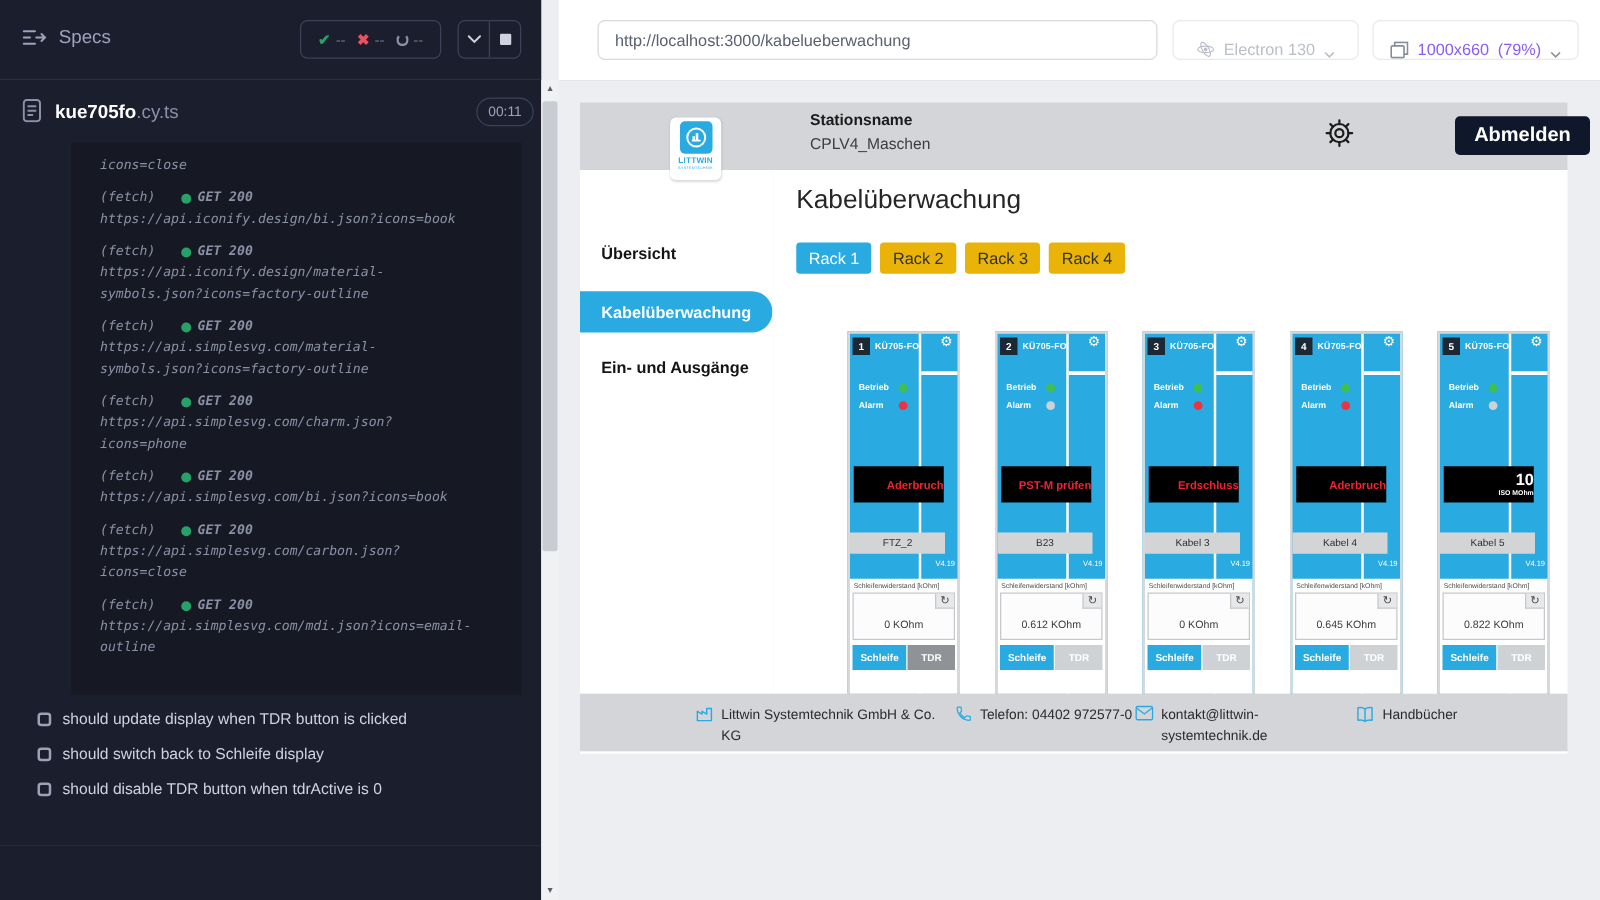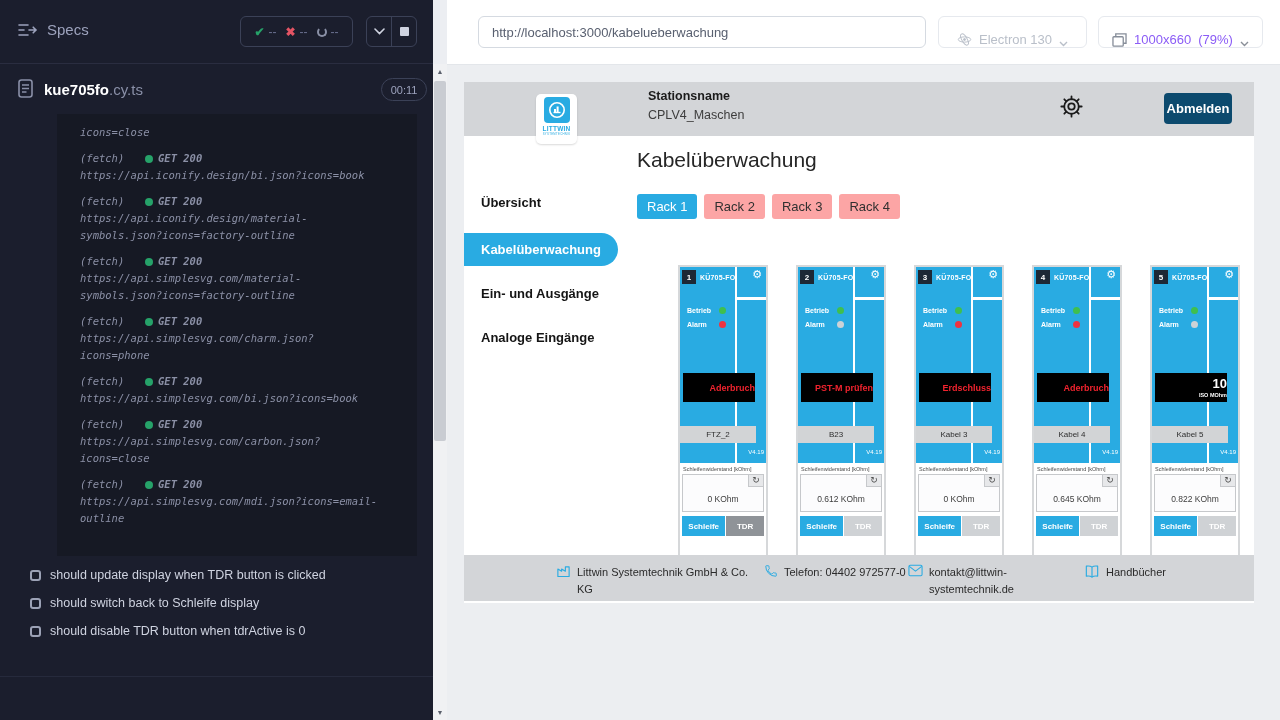--- a/index.html
+++ b/index.html
@@ -60,33 +60,33 @@
   
   #app-header{position:absolute;left:17px;top:17px;width:790px;height:54px;background:#d3d5d8;}
   #logo-card{position:absolute;left:89px;top:29px;width:41px;height:50px;background:#fff;border-radius:5px;z-index:6;box-shadow:0 1px 2px rgba(0,0,0,.15);display:flex;flex-direction:column;align-items:center;padding-top:3px;}
   .logo-glyph{width:26px;height:26px;background:#29abe2;border-radius:4px;display:flex;align-items:center;justify-content:center;}
   .logo-line1{font-size:6.5px;font-weight:bold;color:#29abe2;margin-top:2px;letter-spacing:.2px;}
   .logo-line2{font-size:2.8px;color:#29abe2;letter-spacing:.3px;}
   #station{position:absolute;left:201px;top:24px;z-index:6;}
   .station-label{font-size:12.5px;font-weight:bold;color:#1b1b1b;}
   .station-value{font-size:12.5px;color:#3d3d3d;margin-top:5px;}
   #header-gear{position:absolute;left:612px;top:29px;z-index:6;cursor:pointer;}
-  #logout-btn{position:absolute;left:717px;top:28px;width:68px;height:31px;background:#0c4a6e;border-radius:4px;color:#fff;font-weight:bold;font-size:13px;display:flex;align-items:center;justify-content:center;z-index:6;cursor:pointer;}
+  #logout-btn{position:absolute;left:717px;top:28px;width:108px;height:31px;background:#0f172a;border-radius:4px;color:#fff;font-weight:bold;font-size:16px;display:flex;align-items:center;justify-content:center;z-index:6;cursor:pointer;}
 
   
   #sidebar{position:absolute;left:17px;top:71px;width:154px;height:419px;background:#fff;}
   .sb-item{position:absolute;left:0;width:154px;height:33px;display:flex;align-items:center;padding-left:17px;font-size:13px;font-weight:bold;color:#141414;cursor:pointer;}
   .sb-item.active{background:#29abe2;color:#fff;border-radius:0 17px 17px 0;}
   #sb-0{top:50px;} #sb-1{top:97px;} #sb-2{top:141px;} #sb-3{top:185px;}
 
   
   #main{position:absolute;left:171px;top:71px;width:636px;height:419px;background:#fff;overflow:hidden;}
   #page-title{position:absolute;left:19px;top:12px;font-size:21px;color:#262626;}
   #tabs{position:absolute;left:19px;top:58px;display:flex;gap:7px;}
-  .tab{height:25px;padding:0 10px;display:flex;align-items:center;font-size:13px;background:#fca5a5;color:#303030;border-radius:3px;cursor:pointer;}
+  .tab{height:25px;padding:0 10px;display:flex;align-items:center;font-size:13px;background:#eab308;color:#303030;border-radius:3px;cursor:pointer;}
   .tab.active{background:#29abe2;color:#fff;}
 
   
   .card{position:absolute;top:129px;width:90px;height:330px;background:#29abe2;border:2px solid #d6d8da;}
   .vline{position:absolute;left:55px;top:0;bottom:0;width:2px;background:#fff;}
   .hband{position:absolute;left:57px;right:0;top:30px;height:3px;background:#fff;z-index:1;}
   .chead{position:relative;height:20px;display:flex;align-items:center;z-index:2;}
   .cnum{width:14px;height:14px;background:#1d2835;color:#fff;font-size:8px;font-weight:bold;display:flex;align-items:center;justify-content:center;margin:2px 0 2px 2px;flex:none;}
   .cmodel{color:#fff;font-size:7px;font-weight:bold;margin-left:4px;letter-spacing:.2px;white-space:nowrap;}
   .cgear{position:absolute;right:4px;top:2px;color:#fff;font-size:11px;z-index:3;cursor:pointer;line-height:1;}
@@ -349,21 +349,20 @@
             </g>
           </svg>
       </div>
 
       <div id="logout-btn">Abmelden</div>
 
       <div id="sidebar">
         <div class="sb-item" id="sb-0">Übersicht</div>
         <div class="sb-item active" id="sb-1">Kabelüberwachung</div>
         <div class="sb-item" id="sb-2">Ein- und Ausgänge</div>
-        <div class="sb-item" id="sb-3">Analoge Eingänge</div>
       </div>
 
       <div id="main">
         <div id="page-title">Kabelüberwachung</div>
         <div id="tabs">
           <div class="tab active">Rack 1</div>
           <div class="tab">Rack 2</div>
           <div class="tab">Rack 3</div>
           <div class="tab">Rack 4</div>
         </div>

